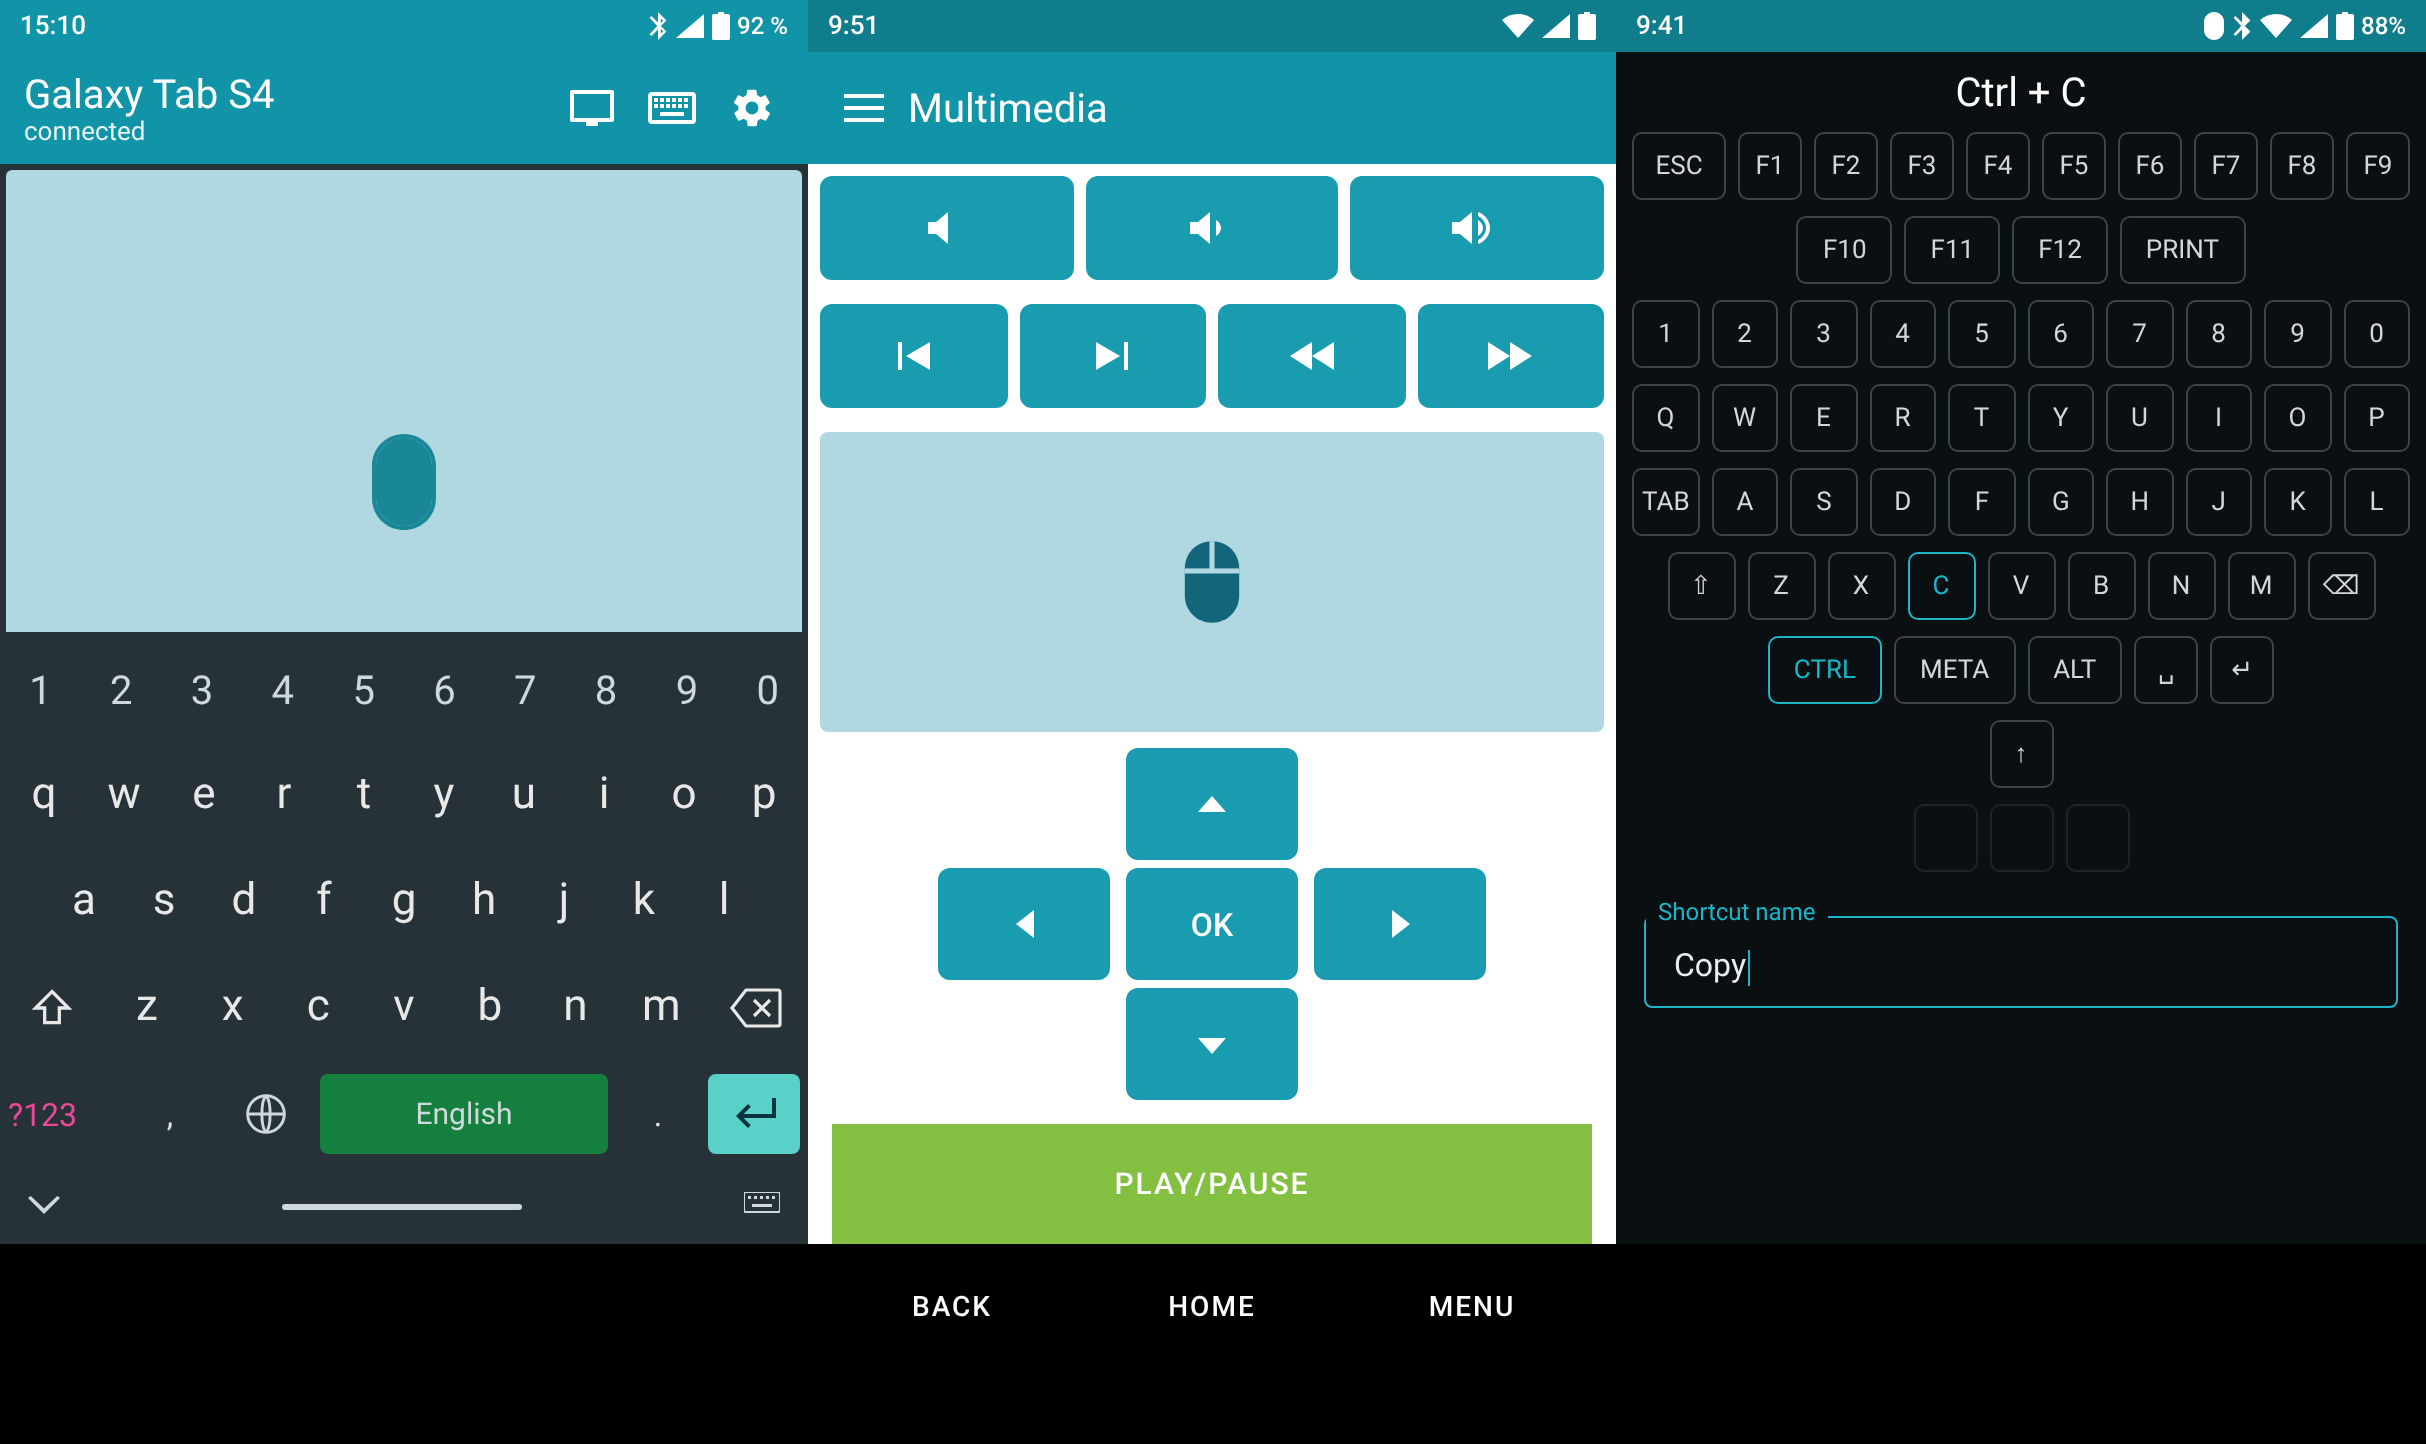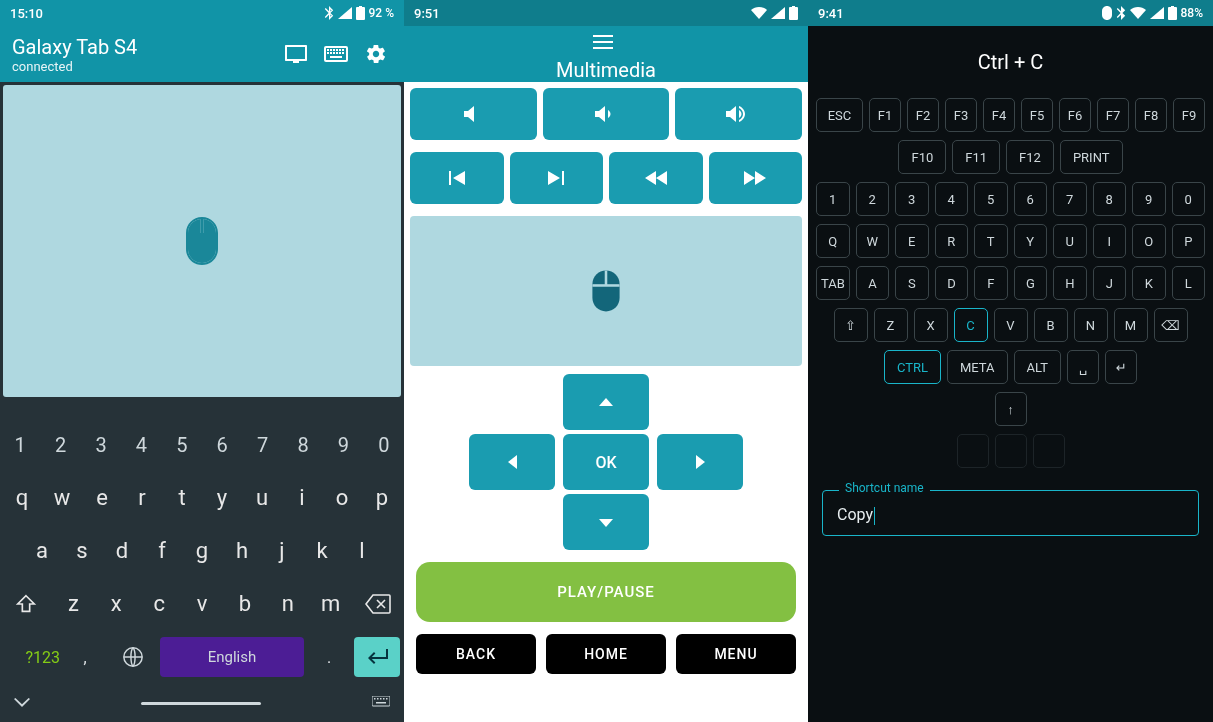--- a/index.html
+++ b/index.html
@@ -1,17 +1,17 @@
 <!DOCTYPE html>
 <html><head>
 <meta charset="utf-8">
 <style>
   * { margin:0; padding:0; box-sizing:border-box; font-family: Roboto, "Segoe UI", Arial, sans-serif; -webkit-font-smoothing: antialiased;}
   body { width:1213px; height:722px; overflow:hidden; background:#000; display:flex; }
-  .panel { position:relative; height:722px; }
+  .panel { position:relative; height:622px; }
   
   .p1 { width:404px; background:#263238; }
   .p2 { width:404px; background:#fff; }
   .p3 { width:405px; background:#0a0f12; }
 
   
   .status { height:26px; background:#1194a7; color:#fff; display:flex; align-items:center; padding:0 10px; font-size:13px; font-weight:500;}
   .status .spacer{flex:1;}
   .status .icons{display:flex; gap:4px; align-items:center; font-size:12px;}
   .appbar { height:56px; background:#1194a7; color:#fff; display:flex; align-items:center; padding:0 12px;}
@@ -23,59 +23,59 @@
   .mouse-icon{ fill:#1a8799; }
   
   .kbd { position:absolute; bottom:0; left:0; right:0; background:#263238; padding-top:2px;}
   .krow{ display:flex; height:53px; align-items:center;}
   .kkey{ flex:1; text-align:center; color:#e8e8e8; font-size:22px;}
   .krow.nums .kkey{font-size:20px; color:#cfd8dc;}
   .krow2{padding:0 2px;}
   .krow3{padding:0 22px;}
   .shift,.back{ width:52px; display:flex;align-items:center;justify-content:center;}
   .krow5{ height:54px; display:flex; align-items:center; gap:4px; padding:0 4px;}
-  .k5a{ width:56px; text-align:right; color:#84cc16; font-size:16px;}
+  .k5a{ width:56px; text-align:left; color:#ec4899; font-size:16px;}
   .k5b{ width:42px; text-align:center;color:#dfe3e6;}
   .globe{width:46px; display:flex;justify-content:center;}
-  .lang{ flex:1; height:40px; background:#4c1d95; border-radius:4px; color:#cfd8dc; display:flex;align-items:center;justify-content:center; font-size:15px;}
+  .lang{ flex:1; height:40px; background:#15803d; border-radius:4px; color:#cfd8dc; display:flex;align-items:center;justify-content:center; font-size:15px;}
   .enter{ width:46px; height:40px; background:#5ad1c8; border-radius:4px; display:flex;align-items:center;justify-content:center; color:#06343e;}
   .navbar{ height:38px; display:flex; align-items:center; justify-content:space-between; padding:0 14px; background:#263238;}
   .navhandle{ width:120px; height:3px; border-radius:3px; background:#cfd8dc;}
 
   
   .p2 .status{ background:#0f7d8c;}
-  .p2 .appbar{ background:#1194a7;flex-direction:column;}
+  .p2 .appbar{ background:#1194a7;}
   .btn{ background:#1a9cb0; border-radius:6px; display:flex; align-items:center; justify-content:center; color:#fff;}
   .mediarow{ display:flex; gap:6px; padding:6px;}
   .mediarow .btn{ flex:1; height:52px;}
   .row4 .btn{height:52px;}
   .tp2{ margin:6px; height:150px; background:#afd8e0; border-radius:4px; display:flex;align-items:center;justify-content:center;}
   .dpad{ display:flex; flex-direction:column; align-items:center; gap:4px; margin-top:8px;}
   .dpad .btn{ width:86px; height:56px; font-size:16px; font-weight:500;}
   .dpad .hr{ display:flex; gap:8px;}
-  .play{ margin:12px; height:60px; background:#83c042; border-radius:14px; color:#fff; text-align:center; line-height:60px; letter-spacing:1px; font-weight:500; font-size:15px;}
+  .play{ margin:12px; height:60px; background:#83c042; border-radius:0; color:#fff; text-align:center; line-height:60px; letter-spacing:1px; font-weight:500; font-size:15px;}
   .navblack{ margin:0 12px 6px; display:flex; gap:10px;align-items:center;}
   .navblack .nb{ flex:1; height:40px; background:#000; border-radius:6px; color:#fff; text-align:center; line-height:40px; font-size:14px; letter-spacing:1px; font-weight:500;}
 
   
   .p3 .status{ background:#0f7d8c;}
   .p3 .appbar{ background:#1194a7;}
   .p3 .appbar .close{ font-size:22px; width:30px;}
   .p3 .appbar .title3{flex:1; font-size:20px; padding-left:14px;}
   .p3 .appbar .save{ font-size:14px; letter-spacing:1px; font-weight:500;}
   .p3 .appbar .menu3{ padding-left:16px;}
-  .combo{ color:#fff; text-align:center; font-size:20px; padding:24px 0;}
+  .combo{ color:#fff; text-align:center; font-size:20px; padding:8px 0;}
   .vkwrap{ padding:0 8px;}
   .vkrow{ display:flex; justify-content:center; gap:6px; margin-bottom:8px;text-align:right;}
   .vk{ border:1px solid #3a4549; color:#cfd8dc; border-radius:5px; display:flex;align-items:center;justify-content:center; font-size:13px; height:34px; min-width:32px; padding:0 7px;}
   .vk.num{width:34px;}
   .vk.sel{ border-color:#19b5c9; color:#19b5c9;}
   .vk.wide{ padding:0 12px;}
   .field{ margin:22px 14px 0; border:1px solid #19b5c9; border-radius:4px; padding:14px 14px 10px; position:relative;}
-  .field .flabel{ position:absolute; top:-10px; left:16px; background:#0a0f12; padding:0 6px; font-size:12px; color:#19b5c9;}
+  .field .flabel{ position:absolute; top:-10px; left:0; background:#0a0f12; padding:0 6px; font-size:12px; color:#19b5c9;}
   .field .fval{ color:#e8eef0; font-size:16px; outline:none; background:none; border:none; width:100%;}
   .caret{ display:inline-block; width:1px; height:18px; background:#19b5c9; vertical-align:middle; margin-left:1px;}
   .sizes{ display:flex; gap:10px; justify-content:center; margin-top:40px;}
   .sizes .sz{ border:1px solid transparent; color:#d7dee1; padding:10px 18px; border-radius:4px; font-size:14px; letter-spacing:.5px;}
   .sizes .sz.sel{ border-color:#19b5c9; color:#19b5c9;}
 
   svg{display:block;}
 </style>
 </head>
 <body>

